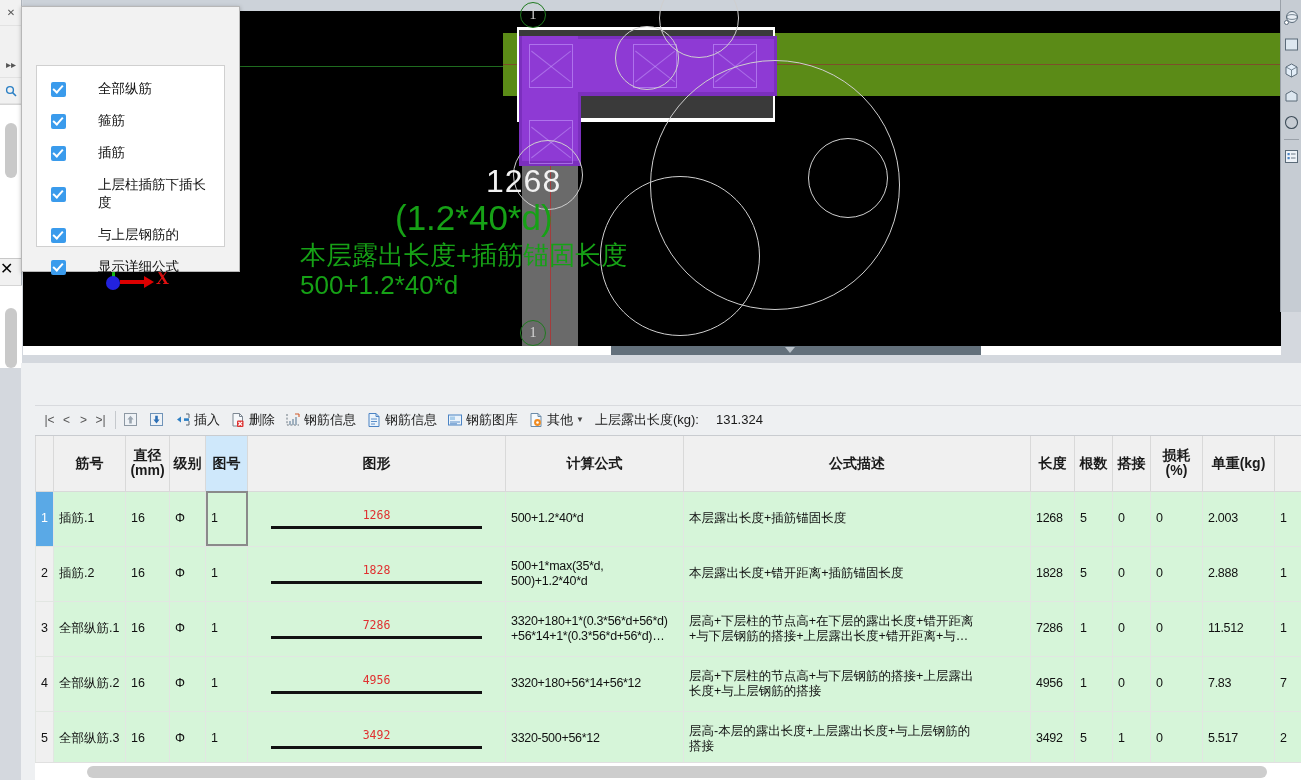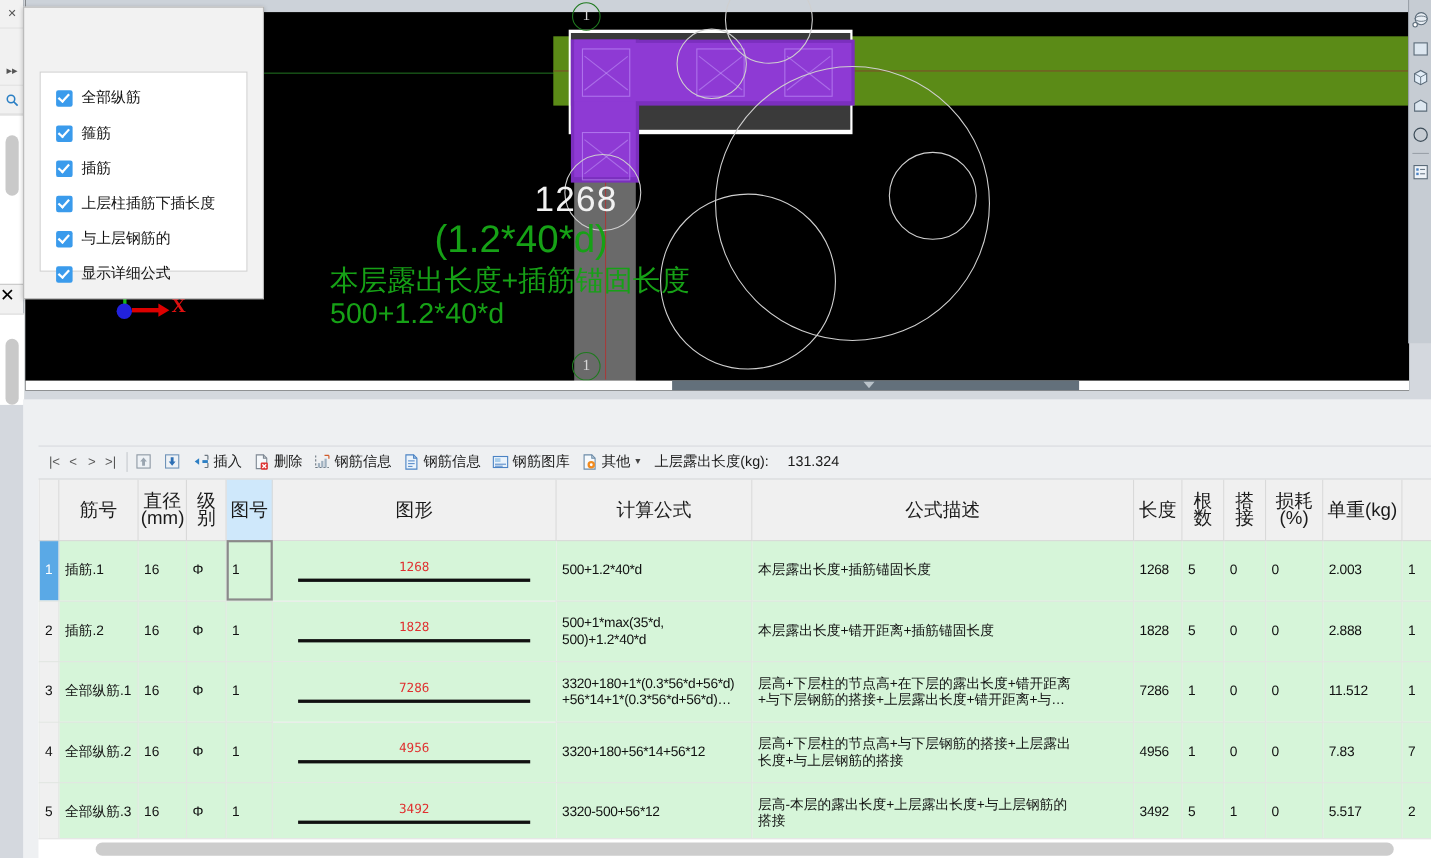--- a/index.html
+++ b/index.html
@@ -177,21 +177,21 @@
   .panel-title {
     height: 32px; background: #1d8ae0; color: #fff; font-size: 14px;
     display: flex; align-items: center; padding-left: 12px;
   }
   .panel-inner {
     position: absolute; left: 14px; top: 58px; right: 14px; bottom: 24px;
     background: #fff; border: 1px solid #d0d0d0; padding: 14px 12px 0 14px;
   }
   .chk-row {
     display: flex; align-items: center; margin-bottom: 14px;
-    font-size: 13.5px; color: #111;
+    font-size: 13.5px; color: #111; gap: 24px;
   }
   .chk {
     width: 15px; height: 15px; background: #3a9bec; border-radius: 2px;
     margin-right: 8px; position: relative; flex: 0 0 auto;
   }
   .chk::after {
     content: ""; position: absolute; left: 4px; top: 1.5px;
     width: 4px; height: 8px; border: solid #fff;
     border-width: 0 2px 2px 0; transform: rotate(42deg);
   }
@@ -224,21 +224,21 @@
 
   
   .grid-wrap {
     position: absolute; left: 14px; right: 0; top: 72px; bottom: 18px;
     background: #fff; border-top: 1px solid #c9ccd0;
     overflow: hidden;
   }
   table.grid { border-collapse: collapse; width: 1287px; table-layout: fixed; }
   table.grid th {
     background: #f0f0f0; border: 1px solid #d9d9d9; border-top: none;
-    font-size: 17px; font-weight: normal; color: #1a1a1a; height: 32px;
+    font-size: 14px; font-weight: bold; color: #1a1a1a; height: 32px;
     padding: 0 2px; line-height: 15px;
   }
   table.grid th.sel { background: #cfe8fb; }
   table.grid td {
     background: #d6f5d9; border: 1px solid #e2e6e2; font-size: 12.5px;
     color: #111; padding: 3px 5px; vertical-align: middle;
     line-height: 15px; font-family: "Liberation Sans", sans-serif;
   }
   table.grid tr { height: 55px; }
   td.rownum {

